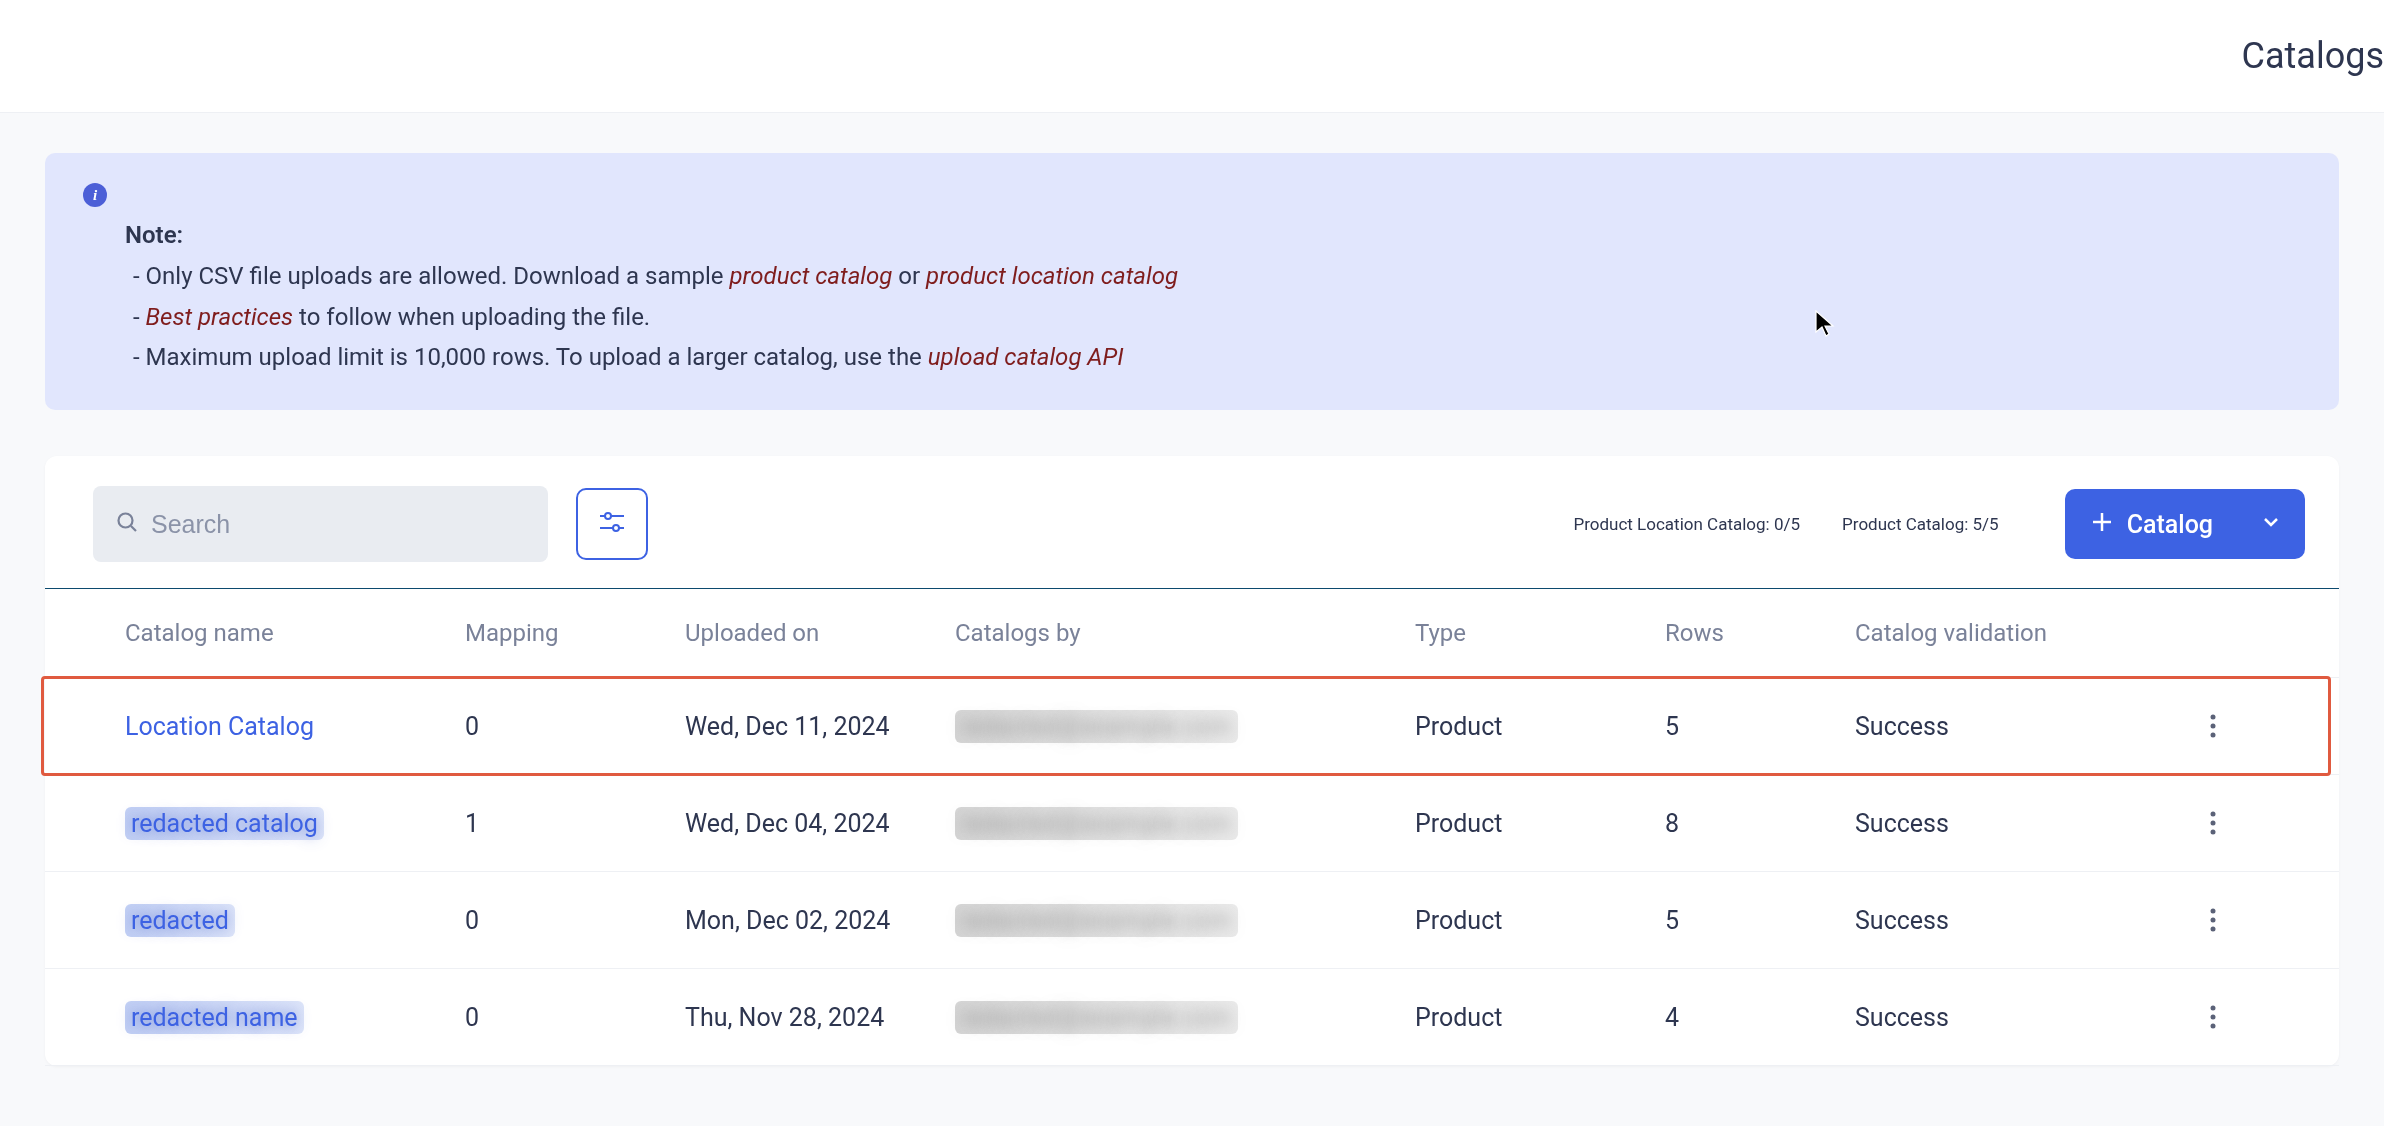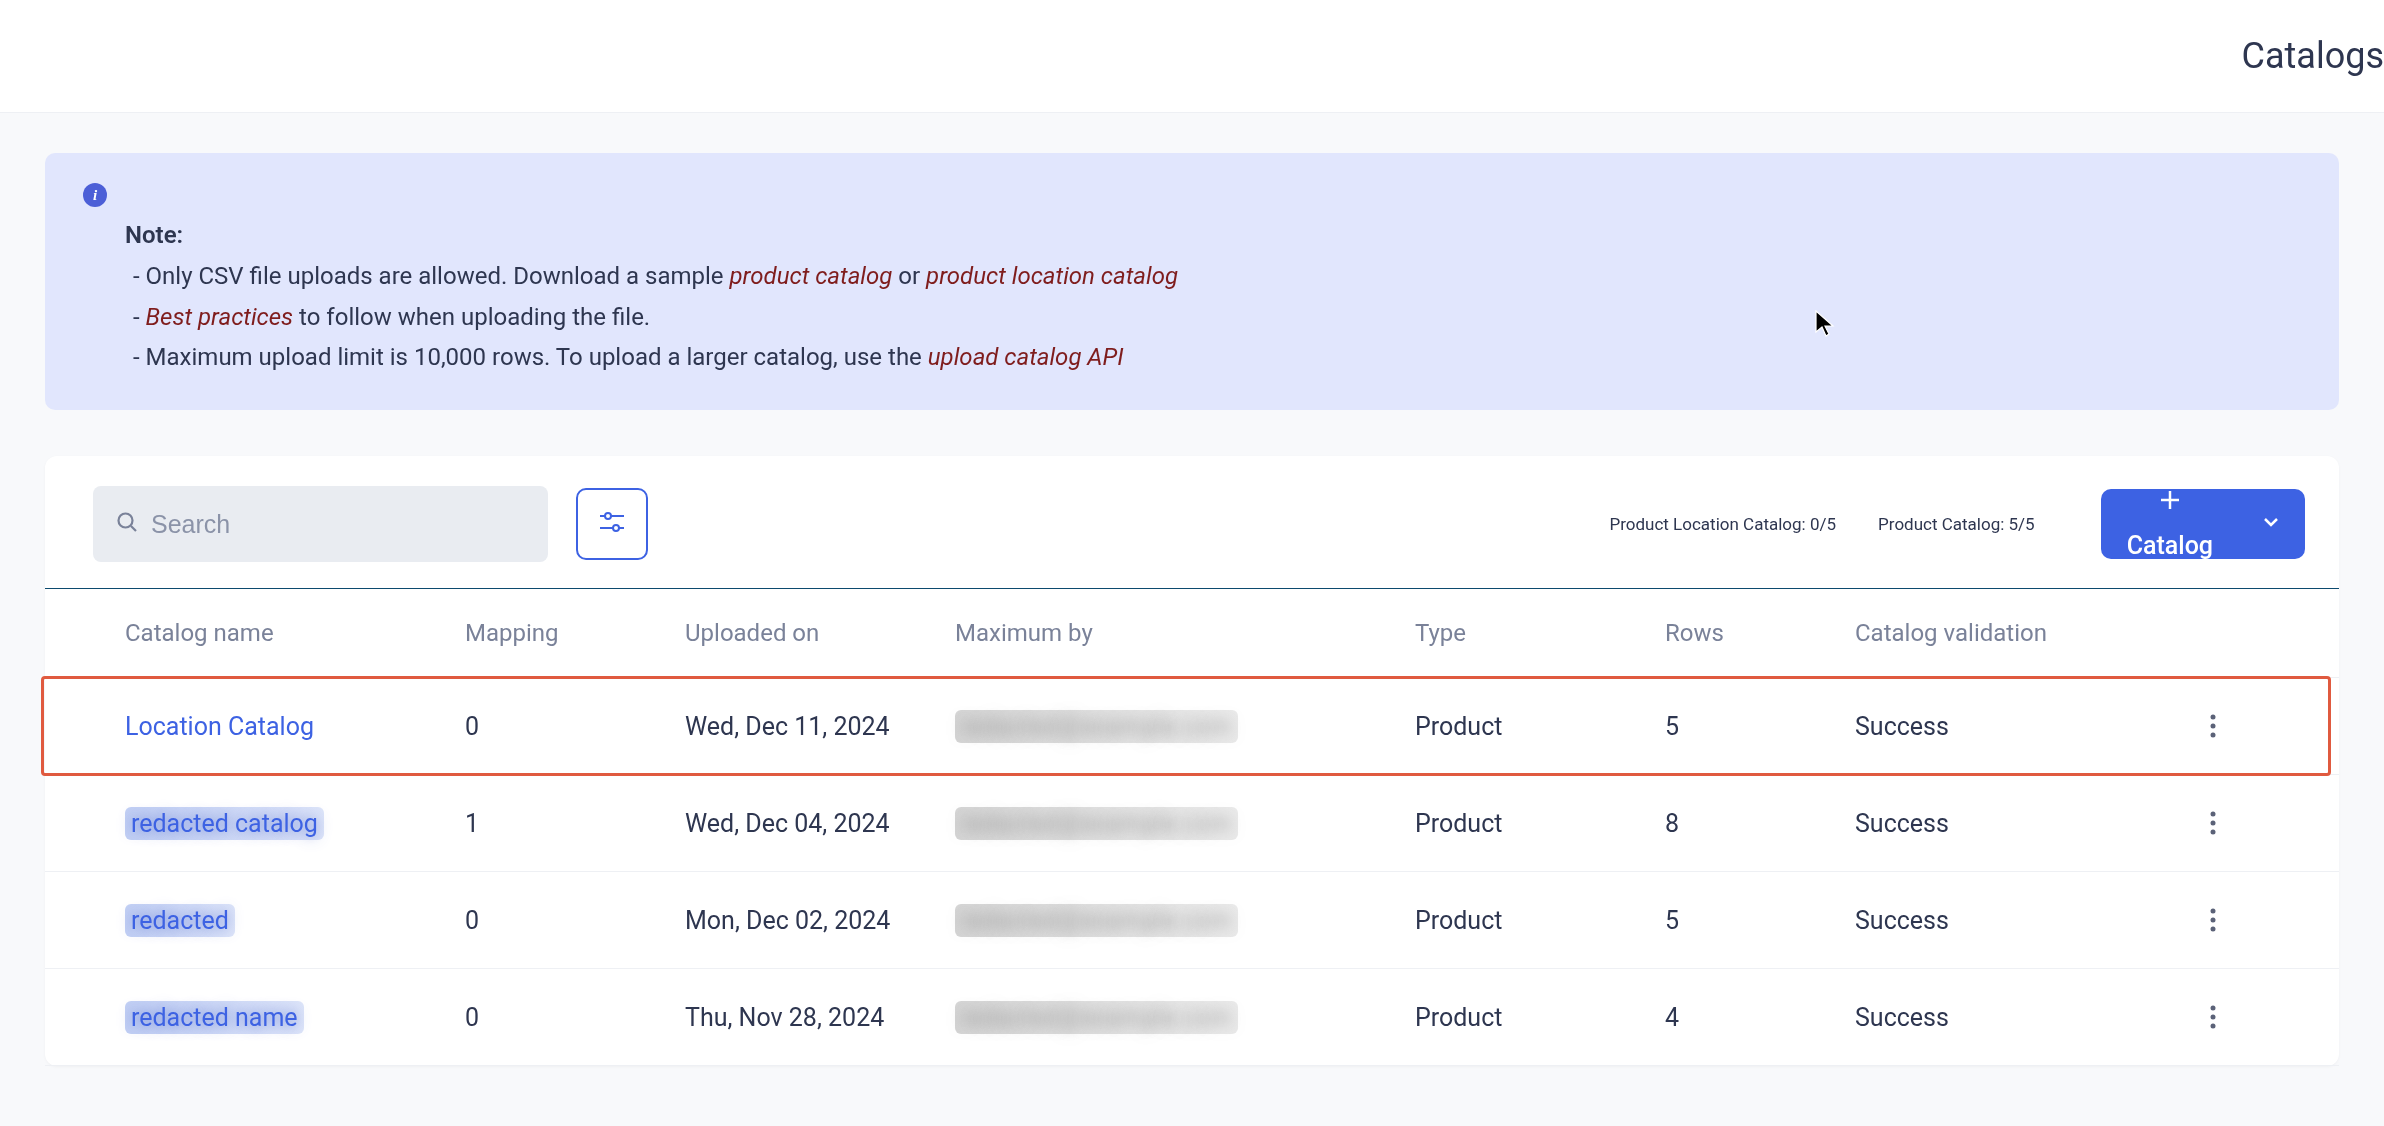--- a/index.html
+++ b/index.html
@@ -117,21 +117,20 @@
     cursor: pointer;
     margin-left: 24px;
   }
   .add-catalog-main {
     display: flex;
     align-items: center;
     gap: 14px;
     padding: 0 24px 0 26px;
     font-size: 25px;
     font-weight: 500;
-    flex-direction: column;
   }
   .add-catalog-chevron {
     padding: 0 24px;
     display: flex;
     align-items: center;
     height: 100%;
   }
   .plus-icon { width: 22px; height: 22px; }
   .chevron-icon { width: 20px; height: 20px; }
 
@@ -280,21 +279,21 @@
           </span>
         </div>
       </div>
     </div>
 
     <div class="table-wrap">
       <div class="thead">
         <div>Catalog name</div>
         <div>Mapping</div>
         <div>Uploaded on</div>
-        <div>Maximum by</div>
+        <div>Catalogs by</div>
         <div>Type</div>
         <div>Rows</div>
         <div>Catalog validation</div>
         <div></div>
       </div>
       <div id="tbody">
           <div class="trow highlighted">
             <div class="cell-name"><a>Location Catalog</a></div>
             <div>0</div>
             <div>Wed, Dec 11, 2024</div>

